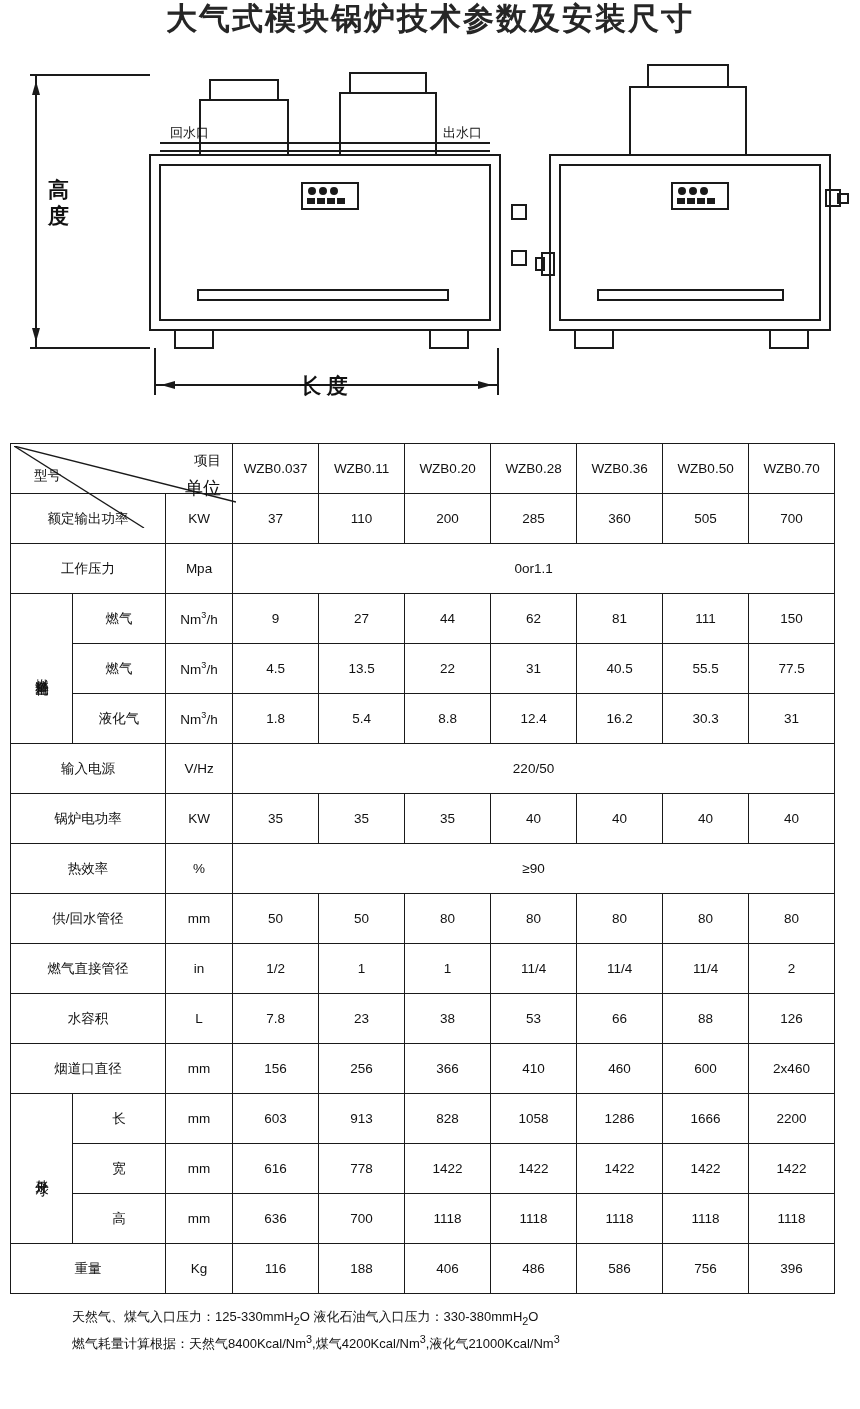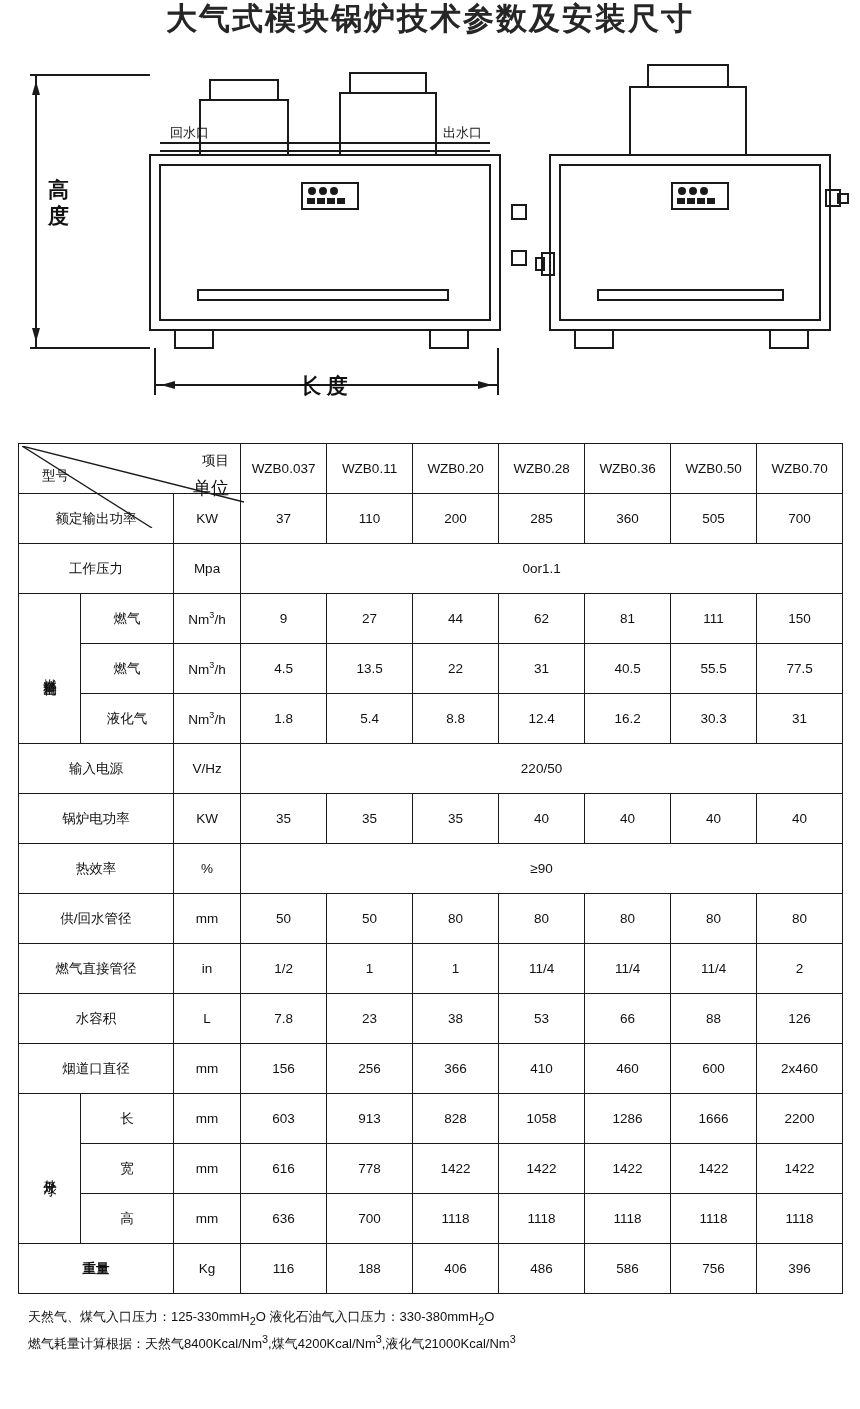--- a/index.html
+++ b/index.html
@@ -48,21 +48,21 @@
     font-family: "Liberation Sans", sans-serif;
   }
   .port-label {
     font-size: 13px;
     fill: #111;
     font-family: "Liberation Sans", sans-serif;
   }
 
   
   .table-wrap {
-    margin: 8px 18px 0 18px;
+    margin: 8px 18px 0 10px;
     position: relative;
   }
   table.spec {
     border-collapse: collapse;
     width: 824px;
     table-layout: fixed;
     font-size: 13.5px;
   }
   table.spec td {
     border: 1px solid #1a1a1a;
@@ -113,31 +113,31 @@
     letter-spacing: 1px;
     display: inline-block;
     line-height: 1.05;
     font-size: 13.5px;
   }
   .sup {
     font-size: 9px;
     vertical-align: super;
   }
   .bold {
-    font-weight: bold;
+    font-weight: normal;
   }
 
   
   .notes {
     margin: 12px 0 0 28px;
     font-size: 13px;
     color: #111;
     line-height: 1.7;
   }
-  .notes div { white-space: nowrap; }
+  .notes div { white-space: nowrap; margin-left: 44px; }
 </style>
 </head>
 <body>
 
 <div class="page">
 
   <div class="title">大气式模块锅炉技术参数及安装尺寸</div>
 
   <div class="diagram">
     <svg width="860" height="380" viewBox="0 0 860 380">

